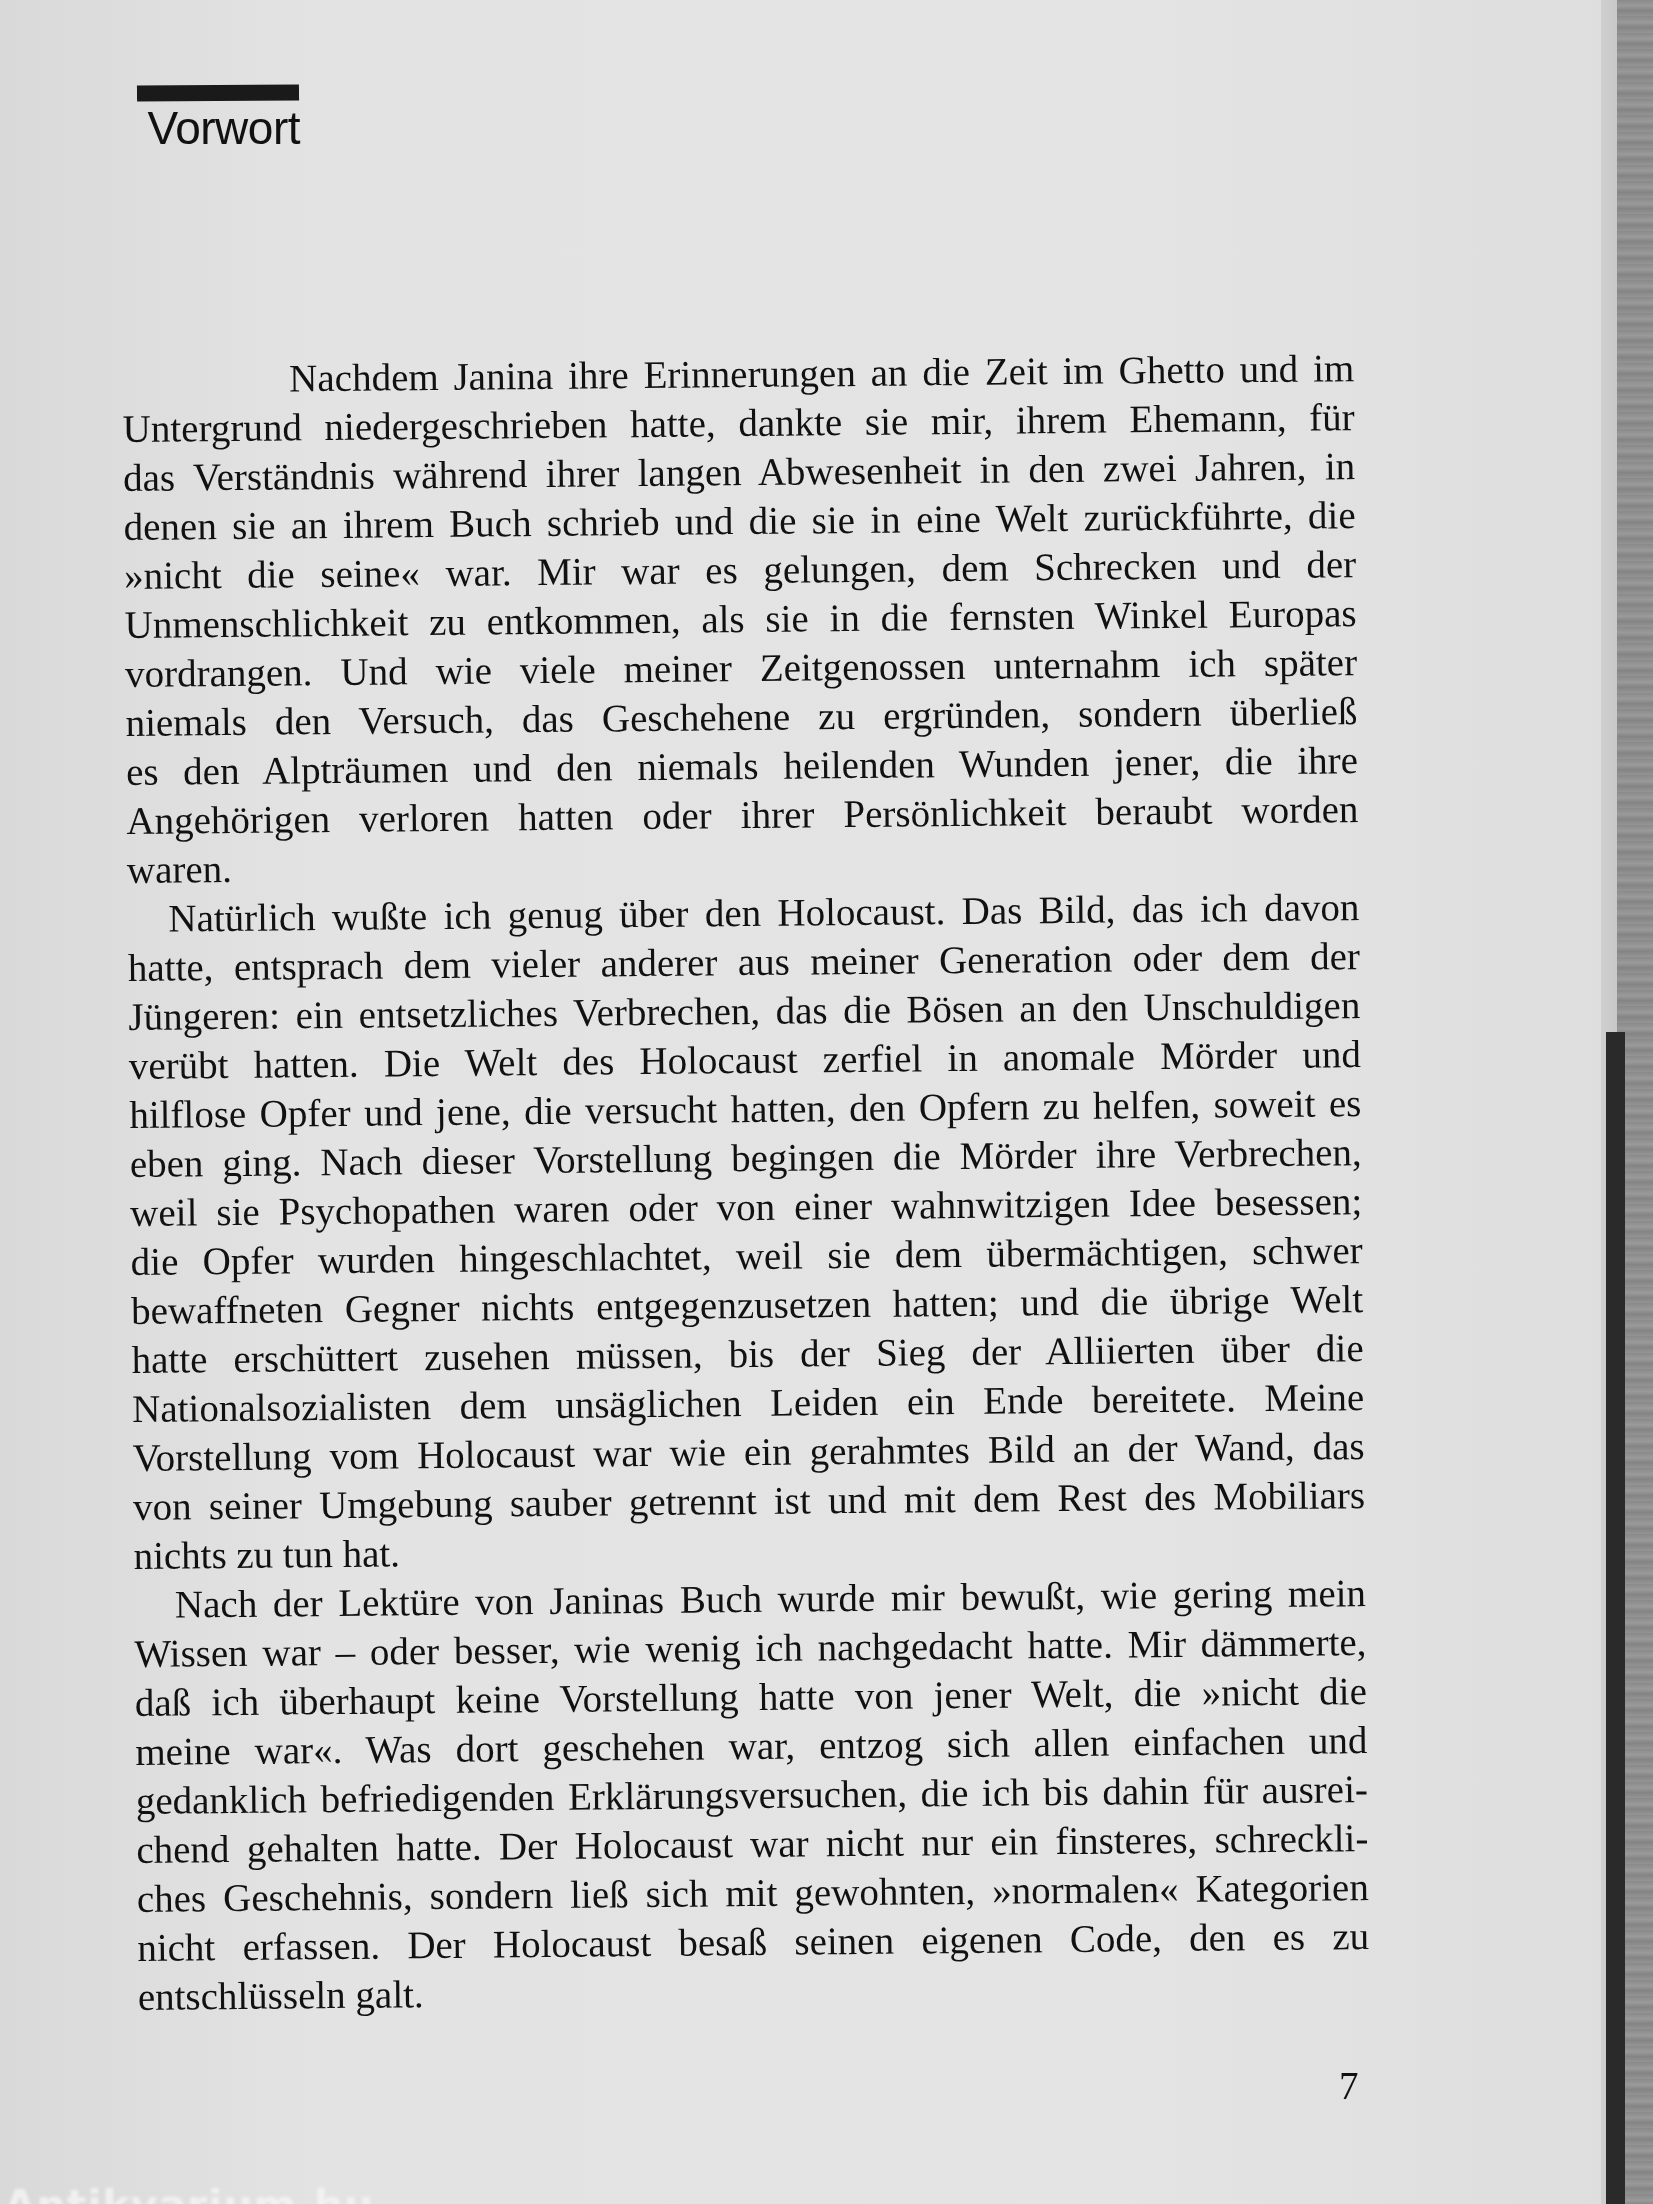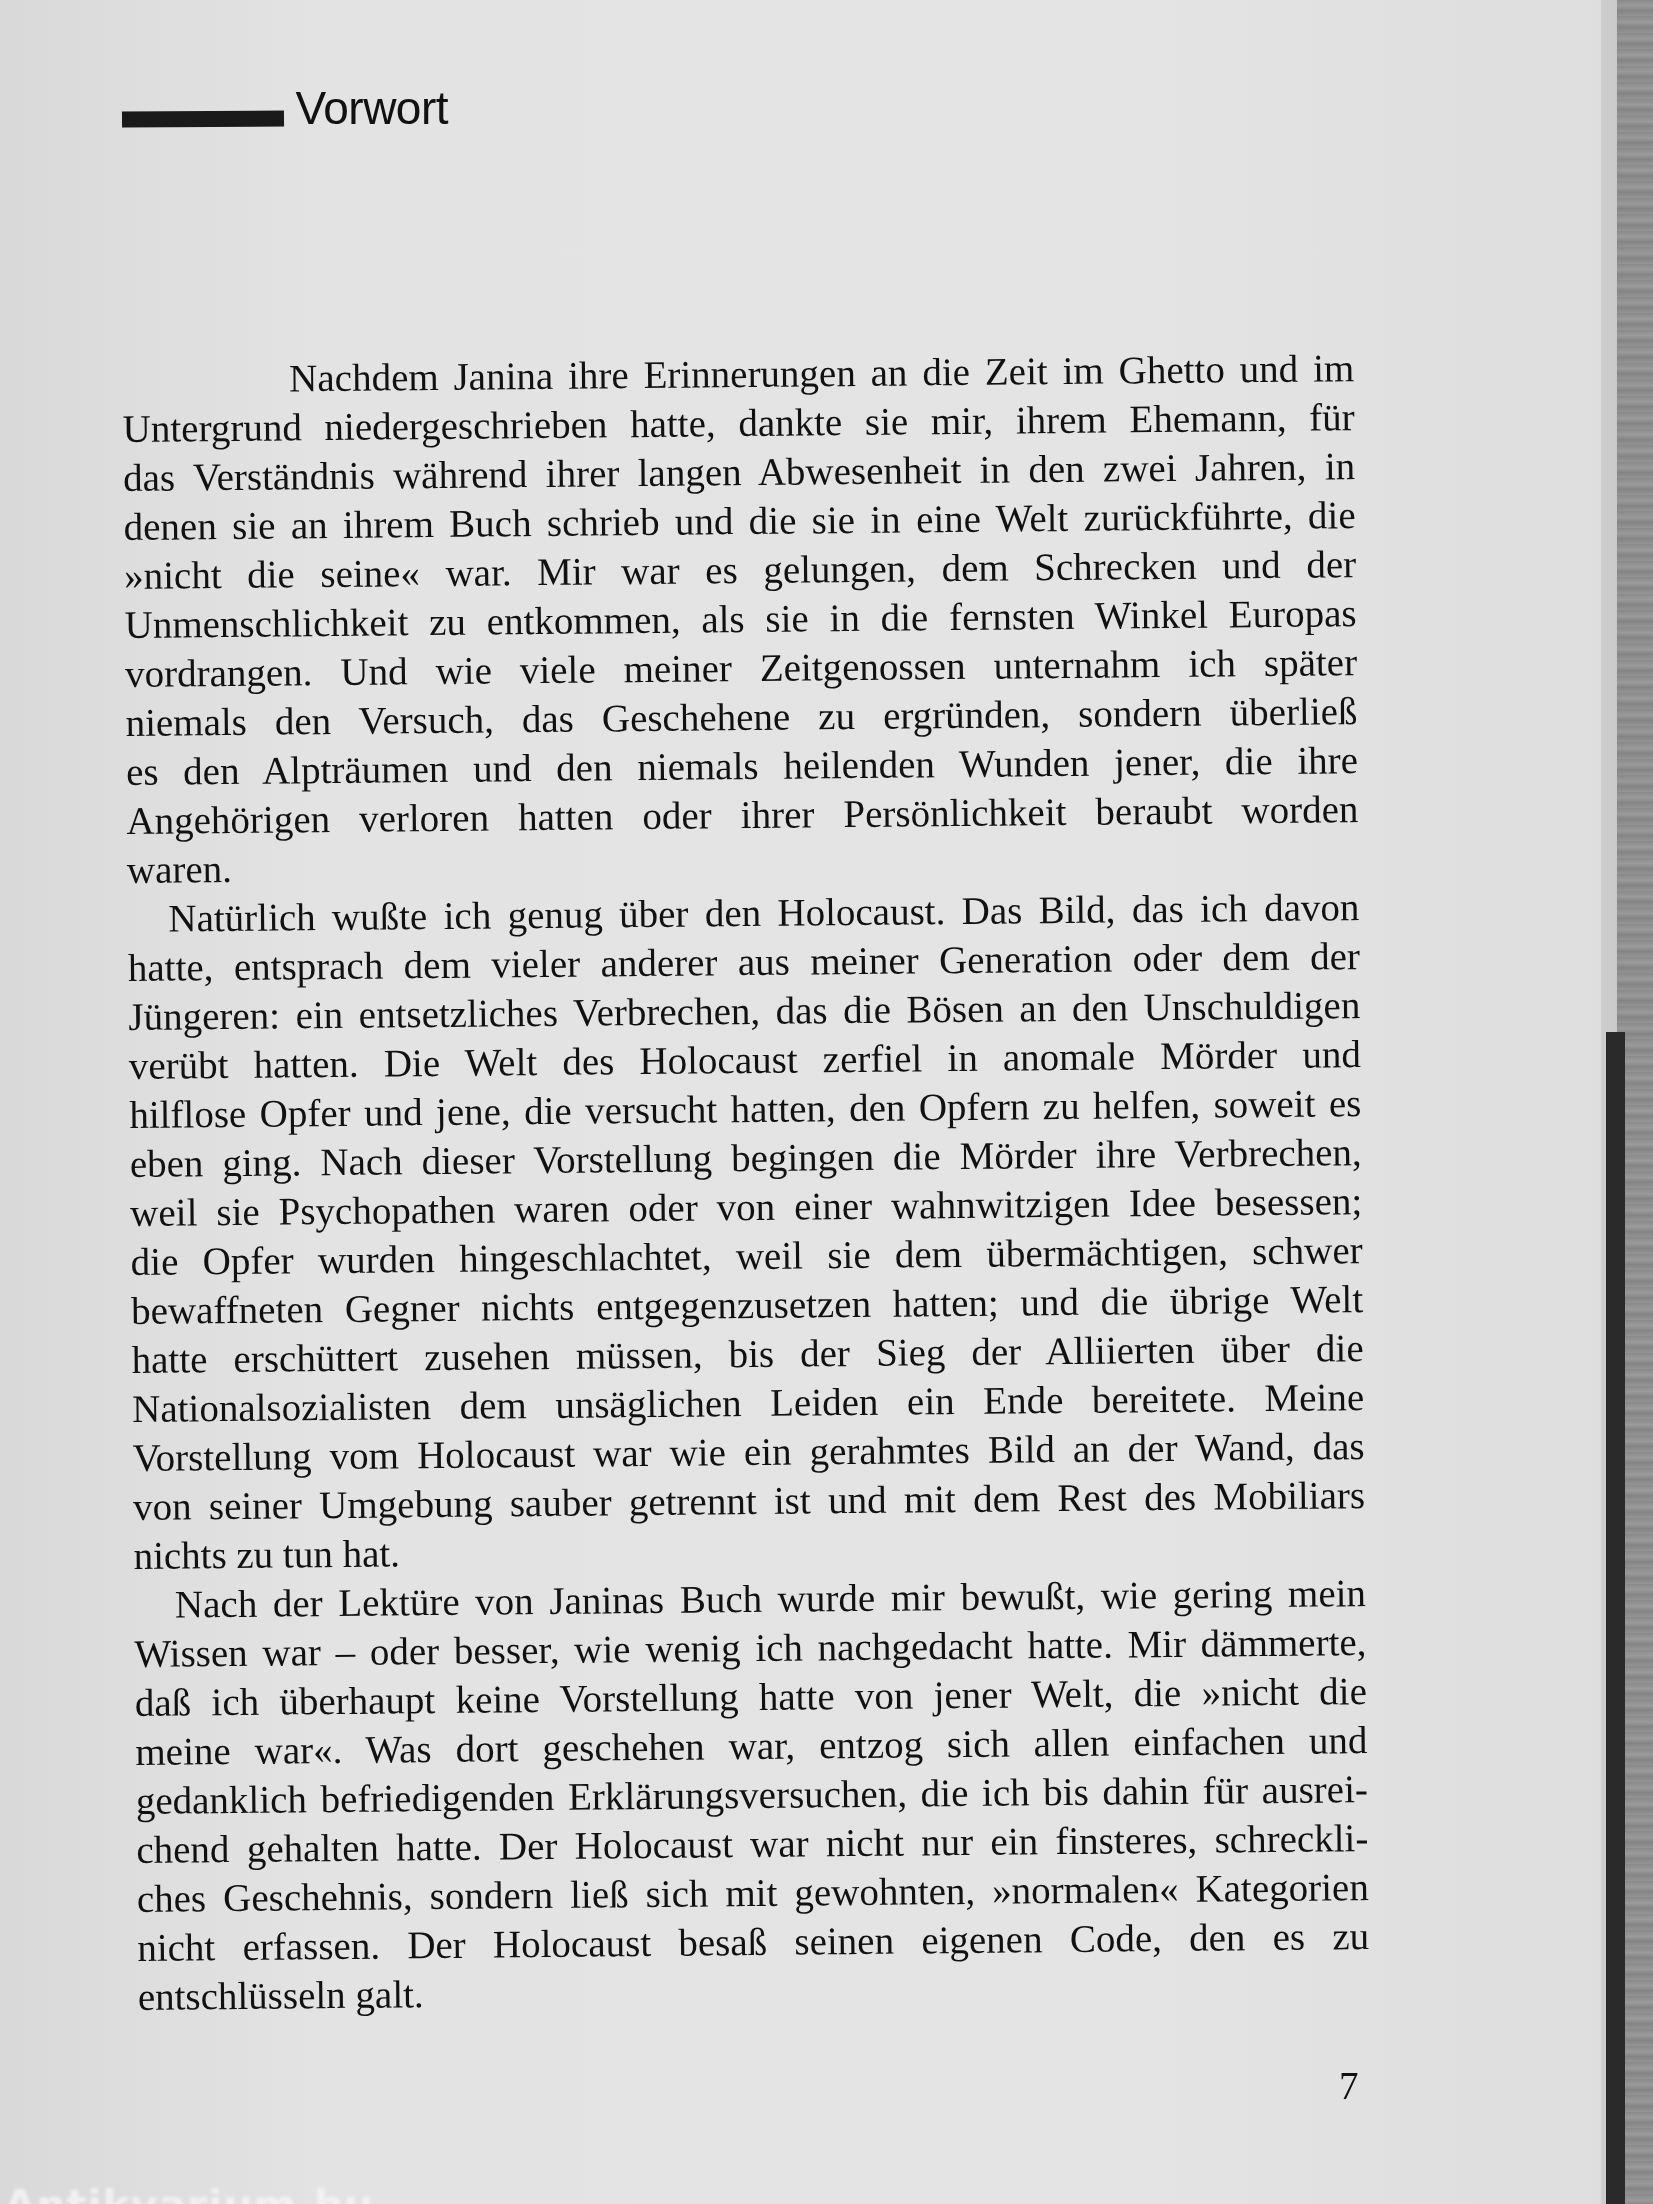--- a/index.html
+++ b/index.html
@@ -47,23 +47,24 @@
       position: absolute;
       top: 0;
       left: 0;
       width: 1601px;
       height: 2205px;
       background: linear-gradient(90deg, #d9d9d9 0%, #e3e3e3 20%, #e4e4e4 70%, #dedede 100%);
     }
     .heading {
       position: absolute;
       top: 85px;
-      left: 122px;
+      left: 137px;
       display: flex;
-      align-items: flex-end;
+      align-items: center;
+      flex-direction: column;
     }
     .heading-rule {
       width: 162px;
       height: 15.5px;
       background: #1a1a1a;
       margin-right: 11.6px;
       margin-bottom: 4.9px;
       transform: rotate(-0.4deg);
     }
     .heading-title {

